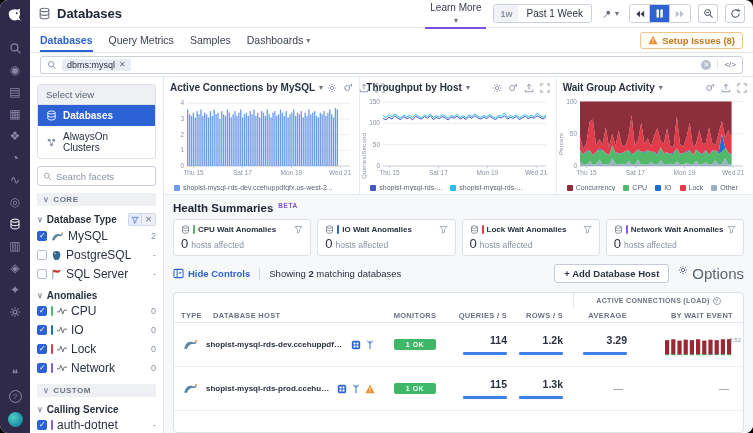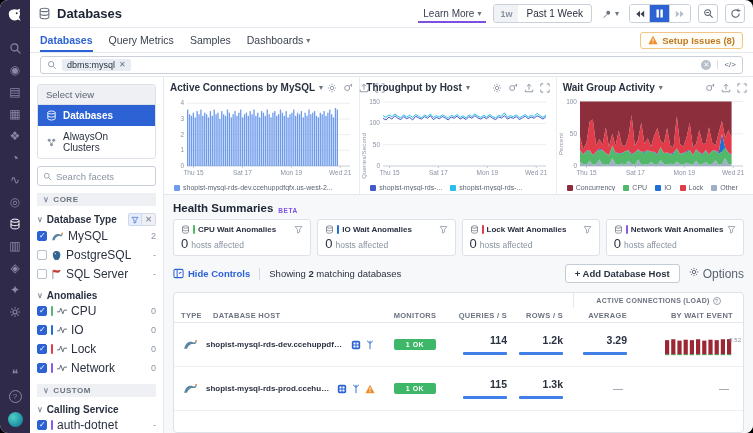--- a/index.html
+++ b/index.html
@@ -11,21 +11,21 @@
   .nav .nicon{width:30px;height:22px;display:flex;align-items:center;justify-content:center;color:#8b87a8;font-size:12px;cursor:pointer;}
   .nav .nicon.active{color:#fff;}
   .nav .bottom{position:absolute;bottom:4px;left:0;width:30px;display:flex;flex-direction:column;align-items:center;}
   .nav .help{width:13px;height:13px;border:1px solid #8b87a8;border-radius:50%;color:#8b87a8;font-size:8px;display:flex;align-items:center;justify-content:center;margin:5px 0;}
   .nav .avatar{width:15px;height:15px;border-radius:50%;background:radial-gradient(circle at 35% 35%,#4fd1c5,#1b8ca3 70%);margin:4px 0 2px;}
   
   .right{flex:1;display:flex;flex-direction:column;min-width:0;}
   .topbar{height:28px;border-bottom:1px solid #e4e8ee;display:flex;align-items:center;padding:0 8px;flex-shrink:0;}
   .title{font-size:13px;font-weight:700;color:#1d2433;margin-left:6px;}
   .tb-right{margin-left:auto;display:flex;align-items:center;gap:7px;}
-  .learnmore{font-size:10px;color:#3b4151;display:flex;align-items:center;gap:3px;padding:3px 5px 2px;border-bottom:2px solid #7d4fe0;cursor:pointer;}
+  .learnmore{font-size:10px;color:#3b4151;display:flex;align-items:center;gap:3px;padding:3px 5px 2px;border-bottom:2px solid #7d4fe0;cursor:pointer;flex-direction:column;}
   .timebox{display:flex;align-items:center;border:1px solid #c9d0d9;border-radius:3px;height:19px;overflow:hidden;cursor:pointer;}
   .timepreset{font-size:9px;font-weight:700;color:#8a93a3;background:#f0f2f5;padding:0 6px;height:100%;display:flex;align-items:center;}
   .timelabel{font-size:10px;color:#2a3140;padding:0 8px;}
   .pinbox{display:flex;align-items:center;gap:3px;color:#6b7280;padding:0 3px;cursor:pointer;}
   .pbgroup{display:flex;border:1px solid #c9d0d9;border-radius:3px;overflow:hidden;height:19px;}
   .pbtn{width:20px;display:flex;align-items:center;justify-content:center;color:#3b4151;background:#fff;cursor:pointer;border-right:1px solid #c9d0d9;}
   .pbtn:last-child{border-right:none;}
   .pbtn.pause{background:#2c62d3;}
   .pbtn.dis{color:#b6bfca;}
   .sqbtn{width:20px;height:19px;border:1px solid #c9d0d9;border-radius:3px;display:flex;align-items:center;justify-content:center;color:#5b6472;cursor:pointer;background:#fff;}
@@ -75,41 +75,41 @@
   .chead{display:flex;align-items:center;gap:4px;}
   .ctitle{font-size:10px;font-weight:600;color:#2a3140;white-space:nowrap;}
   .cicons{margin-left:auto;display:flex;gap:6px;color:#8a93a3;}
   .cicons .ci{cursor:pointer;display:flex;}
   .ylab{position:absolute;left:1px;top:56px;font-size:6px;color:#8a93a3;writing-mode:vertical-rl;transform:rotate(180deg);letter-spacing:.2px;}
   .legend{display:flex;gap:8px;margin-top:1px;padding-left:4px;flex-wrap:nowrap;overflow:hidden;}
   .leg-item{display:flex;align-items:center;gap:3px;font-size:7px;color:#5b6472;white-space:nowrap;cursor:pointer;}
   .leg-item .sw{width:6px;height:6px;border-radius:1px;flex-shrink:0;}
   
   .lower{flex:1;padding:7px 9px 0;display:flex;flex-direction:column;min-height:0;}
-  .healthhead{display:flex;align-items:flex-end;gap:5px;}
+  .healthhead{display:flex;align-items:flex-start;gap:5px;}
   .healthtitle{font-size:11.5px;font-weight:700;color:#1d2433;}
   .beta{font-size:6.5px;font-weight:700;color:#7d4fe0;letter-spacing:.5px;}
   .hcards{display:flex;gap:6px;margin-top:5px;}
   .hcard{flex:1;background:#fff;border:1px solid #dde2e8;border-radius:3px;padding:5px 7px 4px;}
   .hcard .t{display:flex;align-items:center;gap:3px;}
   .hcard .tl{font-size:8px;font-weight:700;color:#2a3140;white-space:nowrap;}
   .hcard .funnel{margin-left:auto;color:#8a93a3;cursor:pointer;display:flex;}
   .hcard .v{font-size:13px;color:#2a3140;margin-top:2px;}
   .hcard .v small{font-size:8.5px;color:#8a93a3;font-weight:400;margin-left:3px;}
   .hbar{width:2px;height:9px;border-radius:1px;}
   .dbico{color:#6b7280;display:flex;}
   
   .controls{display:flex;align-items:center;margin-top:8px;}
   .hidec{display:flex;align-items:center;gap:4px;color:#2c62d3;font-size:9.5px;font-weight:600;cursor:pointer;}
   .cdiv{width:1px;height:12px;background:#d4dae2;margin:0 9px;}
   .showing{font-size:9.5px;color:#2a3140;}
   .showing b{font-weight:700;}
   .ctl-right{margin-left:auto;display:flex;align-items:center;gap:9px;}
   .addhost{border:1px solid #c4ccd6;background:#fff;border-radius:3px;padding:3px 9px;font-size:9.5px;font-weight:600;color:#2a3140;cursor:pointer;}
-  .optbtn{display:flex;align-items:flex-start;gap:4px;font-size:12px;color:#5b6472;cursor:pointer;}
+  .optbtn{display:flex;align-items:flex-start;gap:4px;font-size:15px;color:#5b6472;cursor:pointer;}
   
   .tablebox{margin-top:9px;background:#fff;border:1px solid #dde2e8;border-radius:4px;flex:1;display:flex;flex-direction:column;min-height:0;overflow:hidden;}
   .tgrid{display:grid;grid-template-columns:32px minmax(0,1fr) 72px 66px 56px 64px 106px;align-items:center;}
   .grouprow{height:15px;position:relative;}
   .groupcell{position:absolute;right:0;top:0;width:170px;height:15px;border-left:1px solid #e4e8ee;display:flex;align-items:center;justify-content:center;gap:3px;font-size:7px;font-weight:700;color:#6b7280;letter-spacing:.3px;}
   .qmark{width:8px;height:8px;border:1px solid #9aa3b2;border-radius:50%;font-size:5.5px;color:#9aa3b2;display:flex;align-items:center;justify-content:center;}
   .theadrow{height:15px;border-bottom:1px solid #e4e8ee;}
   .th{font-size:7.5px;font-weight:700;color:#6b7280;letter-spacing:.3px;white-space:nowrap;}
   .th.l{padding-left:7px;text-align:left;}
   .th.c{text-align:center;}

